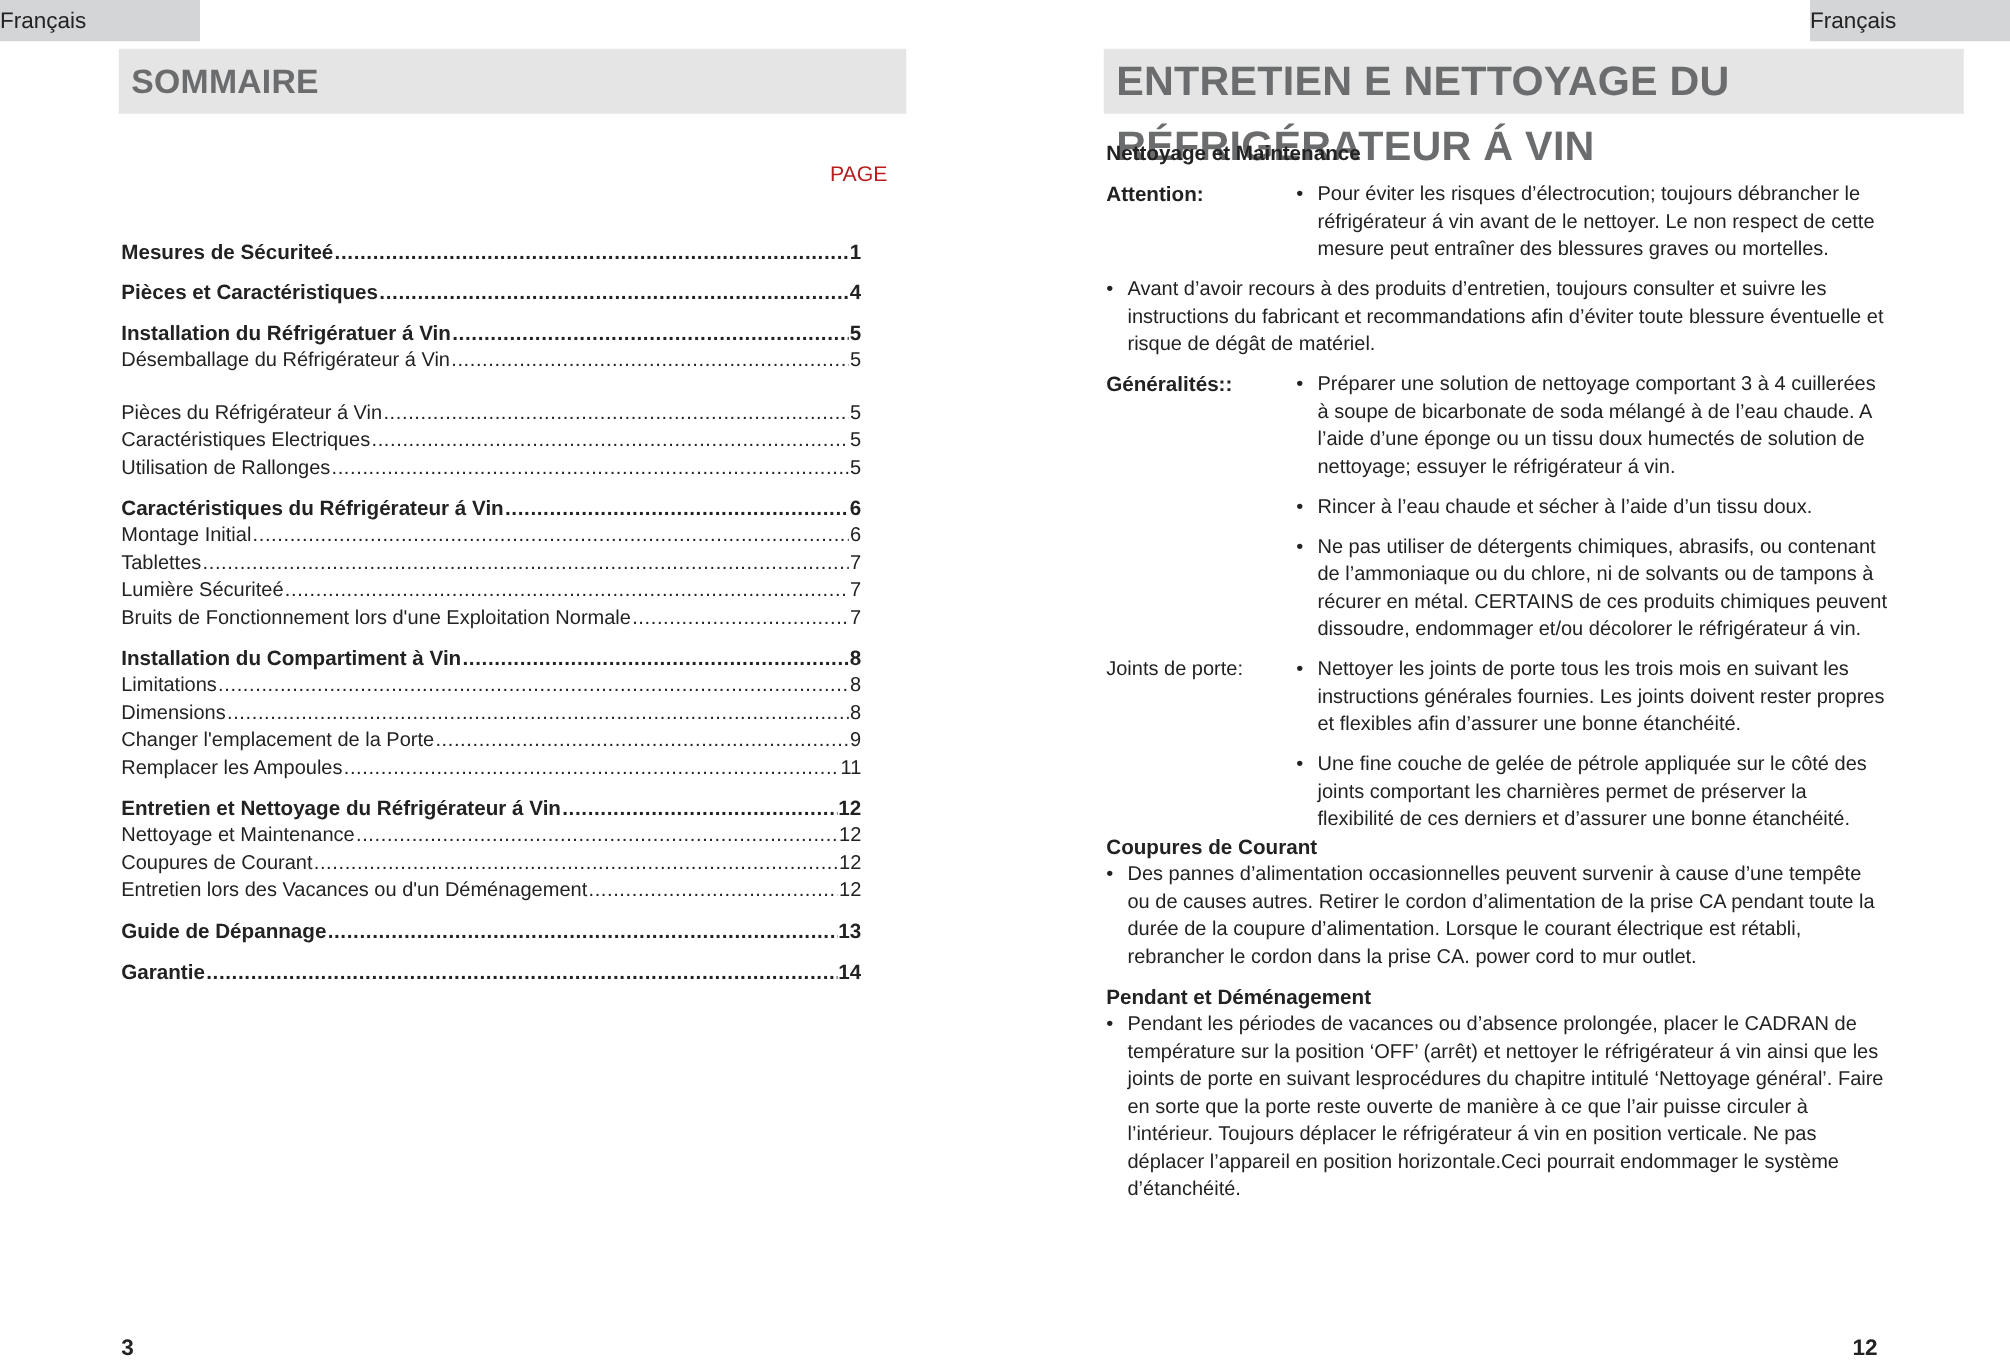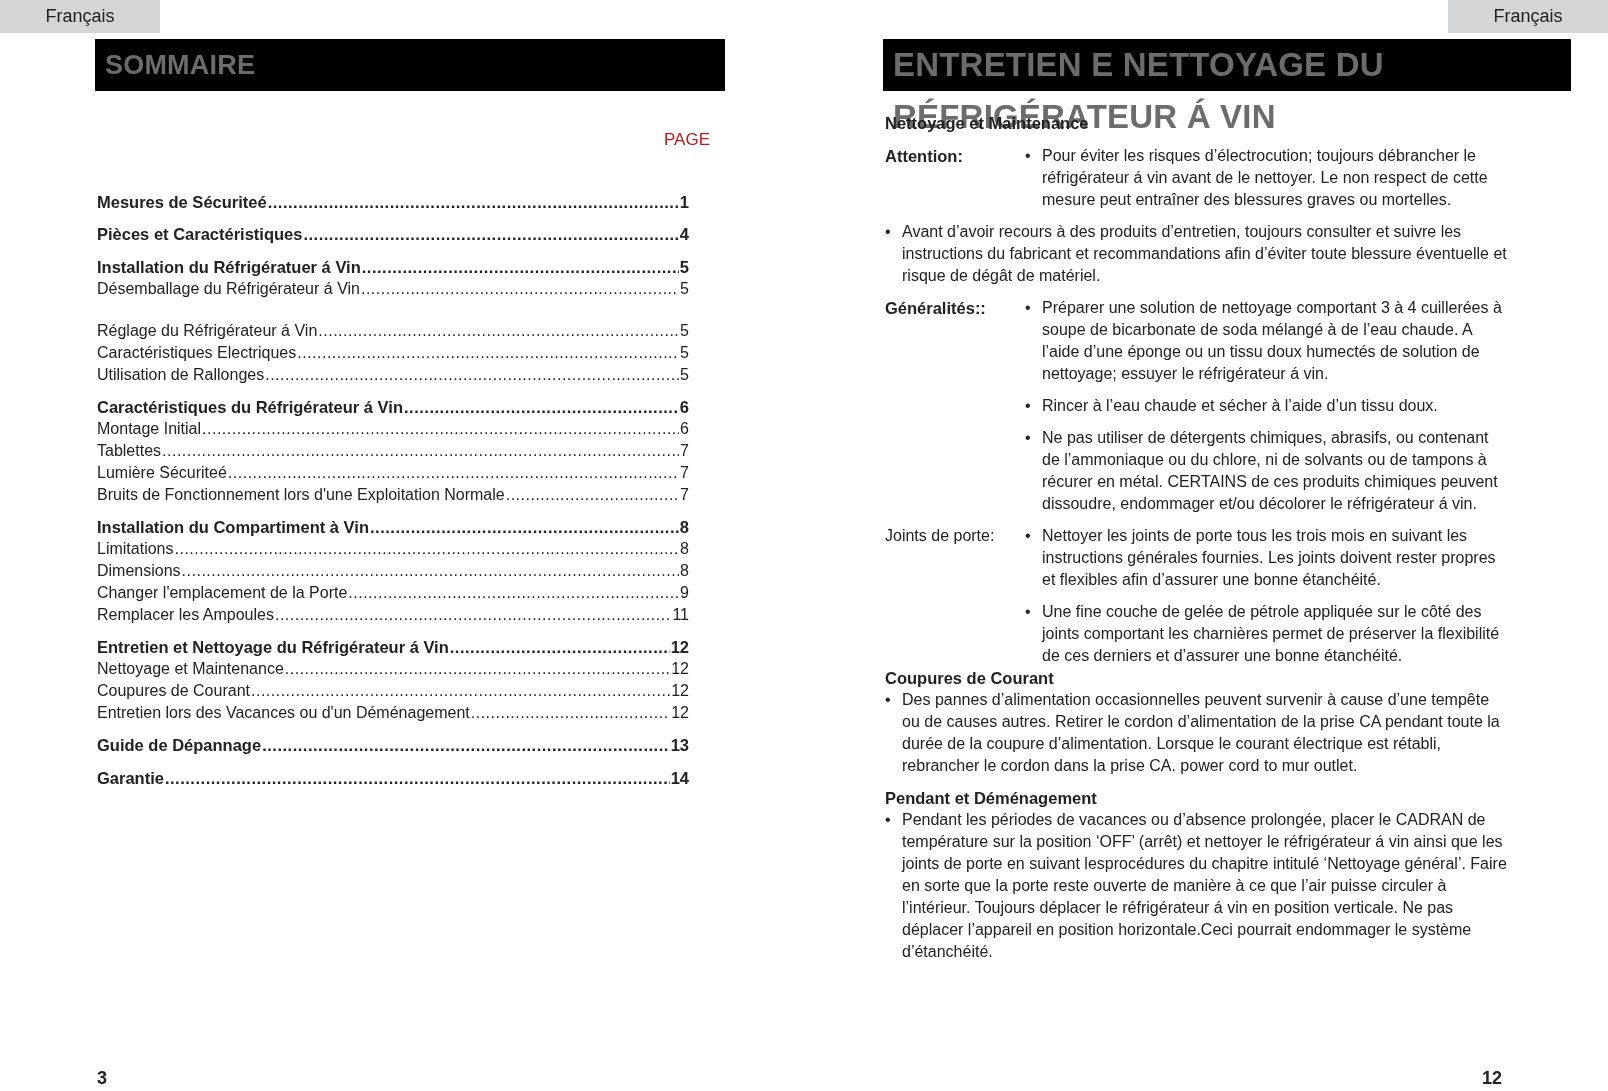--- a/index.html
+++ b/index.html
@@ -2,28 +2,28 @@
 <html><head>
 <meta charset="utf-8">
 <style>
   * { margin: 0; padding: 0; box-sizing: border-box; }
   html, body { width: 1608px; height: 1091px; background: #ffffff; overflow: hidden; }
   body { position: relative; font-family: "Liberation Sans", sans-serif; color: #222; }
 
   .lang-tab {
     position: absolute; top: 0; height: 33px;
     background: #d4d5d7; color: #222;
-    font-size: 18px; line-height: 33px; text-align: center;
+    font-size: 18px; line-height: 33px; text-align: left;
     font-family: "Liberation Sans", sans-serif;
   }
   .lang-left { left: 0; width: 160px; }
   .lang-right { left: 1448px; width: 160px; }
 
   .title-bar {
-    position: absolute; height: 52px; background: #000000;
+    position: absolute; height: 52px; background: #e5e5e5;
     color: #6b6c6e; font-weight: bold; font-size: 27px;
     line-height: 52px; padding-left: 10px; letter-spacing: 0.2px;
     font-family: "Liberation Sans", sans-serif;
   }
   .title-left { left: 95px; top: 39px; width: 630px; }
   .title-right { left: 883px; top: 39px; width: 688px; font-size: 33px; }
 
   .page-label {
     position: absolute; left: 664px; top: 130px;
     font-size: 17px; color: #b91c1c; text-align: center;
@@ -45,21 +45,21 @@
     content: "........................................................................................................................................................................................................................................................................";
   }
   .toc-row.major .toc-dots::before {
     content: "........................................................................................................................................................................................................................................................";
   }
   .toc-page { flex: 0 0 auto; text-align: right; }
 
   
   .right { position: absolute; left: 885px; top: 112px; width: 625px; font-size: 16px; line-height: 22px; }
   .sub-heading { font-weight: bold; font-size: 16.5px; }
-  .item { display: flex; }
+  .item { display: flex; gap: 12px; }
   .item-label { width: 140px; flex: 0 0 140px; }
   .item-label.bold { font-weight: bold; font-size: 16.5px; }
   .item-body { flex: 1 1 auto; }
   .bullet { display: flex; }
   .bullet-dot { width: 17px; flex: 0 0 17px; }
   .bullet-text { flex: 1 1 auto; }
 
   .page-num {
     position: absolute; font-weight: bold; font-size: 18px; color: #222;
   }
@@ -88,21 +88,21 @@
     <span class="toc-label">Installation du Réfrigératuer á Vin</span>
       <span class="toc-dots"></span>
       <span class="toc-page">5</span>
   </div>
   <div class="toc-row">
     <span class="toc-label">Désemballage du Réfrigérateur á Vin</span>
       <span class="toc-dots"></span>
       <span class="toc-page">5</span>
   </div>
   <div class="toc-row" style="margin-top:20px">
-    <span class="toc-label">Réglage du Réfrigérateur á Vin</span>
+    <span class="toc-label">Pièces du Réfrigérateur á Vin</span>
       <span class="toc-dots"></span>
       <span class="toc-page">5</span>
   </div>
   <div class="toc-row">
     <span class="toc-label">Caractéristiques Electriques</span>
       <span class="toc-dots"></span>
       <span class="toc-page">5</span>
   </div>
   <div class="toc-row">
     <span class="toc-label">Utilisation de Rallonges</span>

